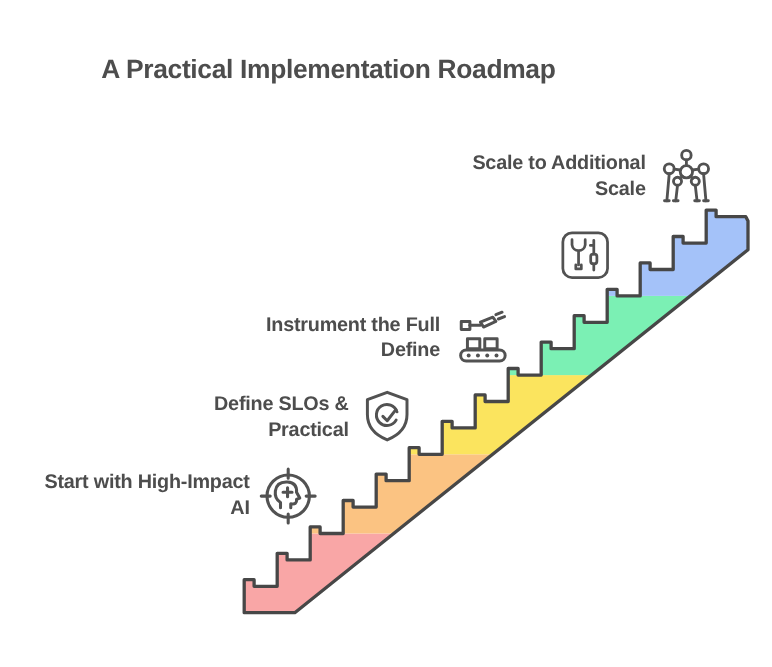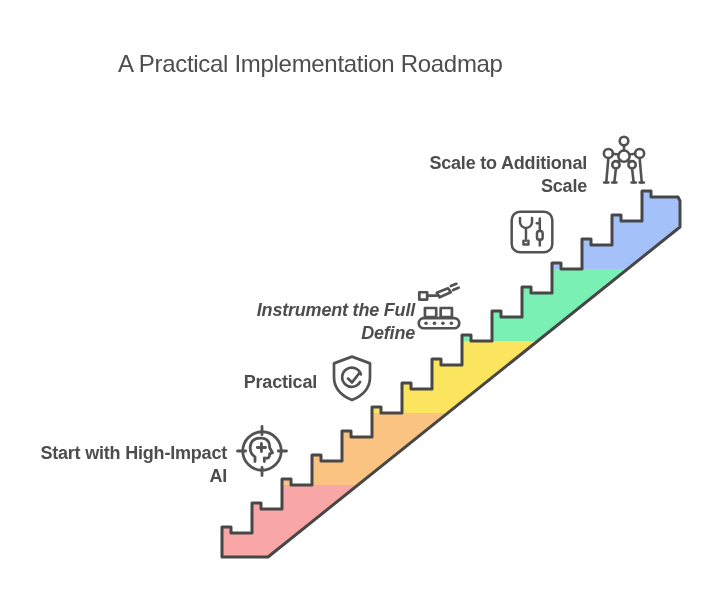--- a/index.html
+++ b/index.html
@@ -2,30 +2,30 @@
 <html><head>
 <meta charset="utf-8">
 <style>
   html,body{margin:0;padding:0;background:#ffffff;}
   #canvas{
     position:relative;width:702px;height:606px;overflow:hidden;background:#ffffff;
     font-family:"Liberation Sans","DejaVu Sans",sans-serif;
   }
   .title{
     position:absolute;left:92px;top:50px;
-    font-size:24px;font-weight:normal;color:#4d4d4d;letter-spacing:-0.3px;white-space:nowrap;margin-left:26px;
+    font-size:24px;font-weight:bold;color:#4d4d4d;letter-spacing:-0.3px;white-space:nowrap;
   }
   .stairs-svg{position:absolute;left:0;top:0;}
   .step-label{
     position:absolute;text-align:right;font-weight:bold;color:#4d4d4d;
-    font-size:18px;line-height:23px;letter-spacing:-0.2px;width:260px;margin-top:15px;
+    font-size:18px;line-height:23px;letter-spacing:-0.2px;width:260px;
   }
   .lbl-scale{right:115px;top:137px;}
   .lbl-itsm{right:205px;top:210px;}
-  .lbl-chain{right:287px;top:284px;font-style:italic;}
+  .lbl-chain{right:302px;top:284px;}
   .lbl-slos{right:385px;top:356px;}
   .lbl-ai{right:475px;top:427px;}
   .icon{position:absolute;}
   .icon svg{display:block;stroke:#525252;fill:none;stroke-width:2.4;stroke-linecap:round;stroke-linejoin:round;}
   .ic-scale{left:598px;top:133px;}
   .ic-itsm{left:507px;top:207px;}
   .ic-chain{left:412px;top:281px;}
   .ic-slos{left:325px;top:351px;}
   .ic-ai{left:234px;top:423px;}
 </style>
@@ -80,20 +80,21 @@
              L612,215 L621,215 L621,221 L642,221
              L642,191 L651,191 L651,197 L678,197
              L680,201 L680,227 L268,557 Z" stroke="#474747"></path>
   </svg>
 
   <div class="step-label lbl-ai">
     <div>Start with High-Impact</div>
     <div>AI</div>
   </div>
   <div class="step-label lbl-slos">
+    <div>Define SLOs &amp;</div>
     <div>Practical</div>
   </div>
   <div class="step-label lbl-chain">
     <div>Instrument the Full</div>
     <div>Define</div>
   </div>
   <div class="step-label lbl-scale">
     <div>Scale to Additional</div>
     <div>Scale</div>
   </div>

